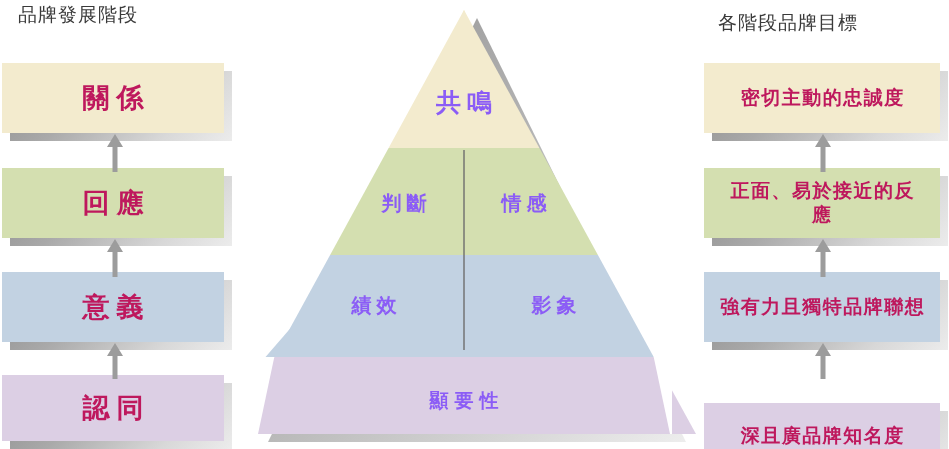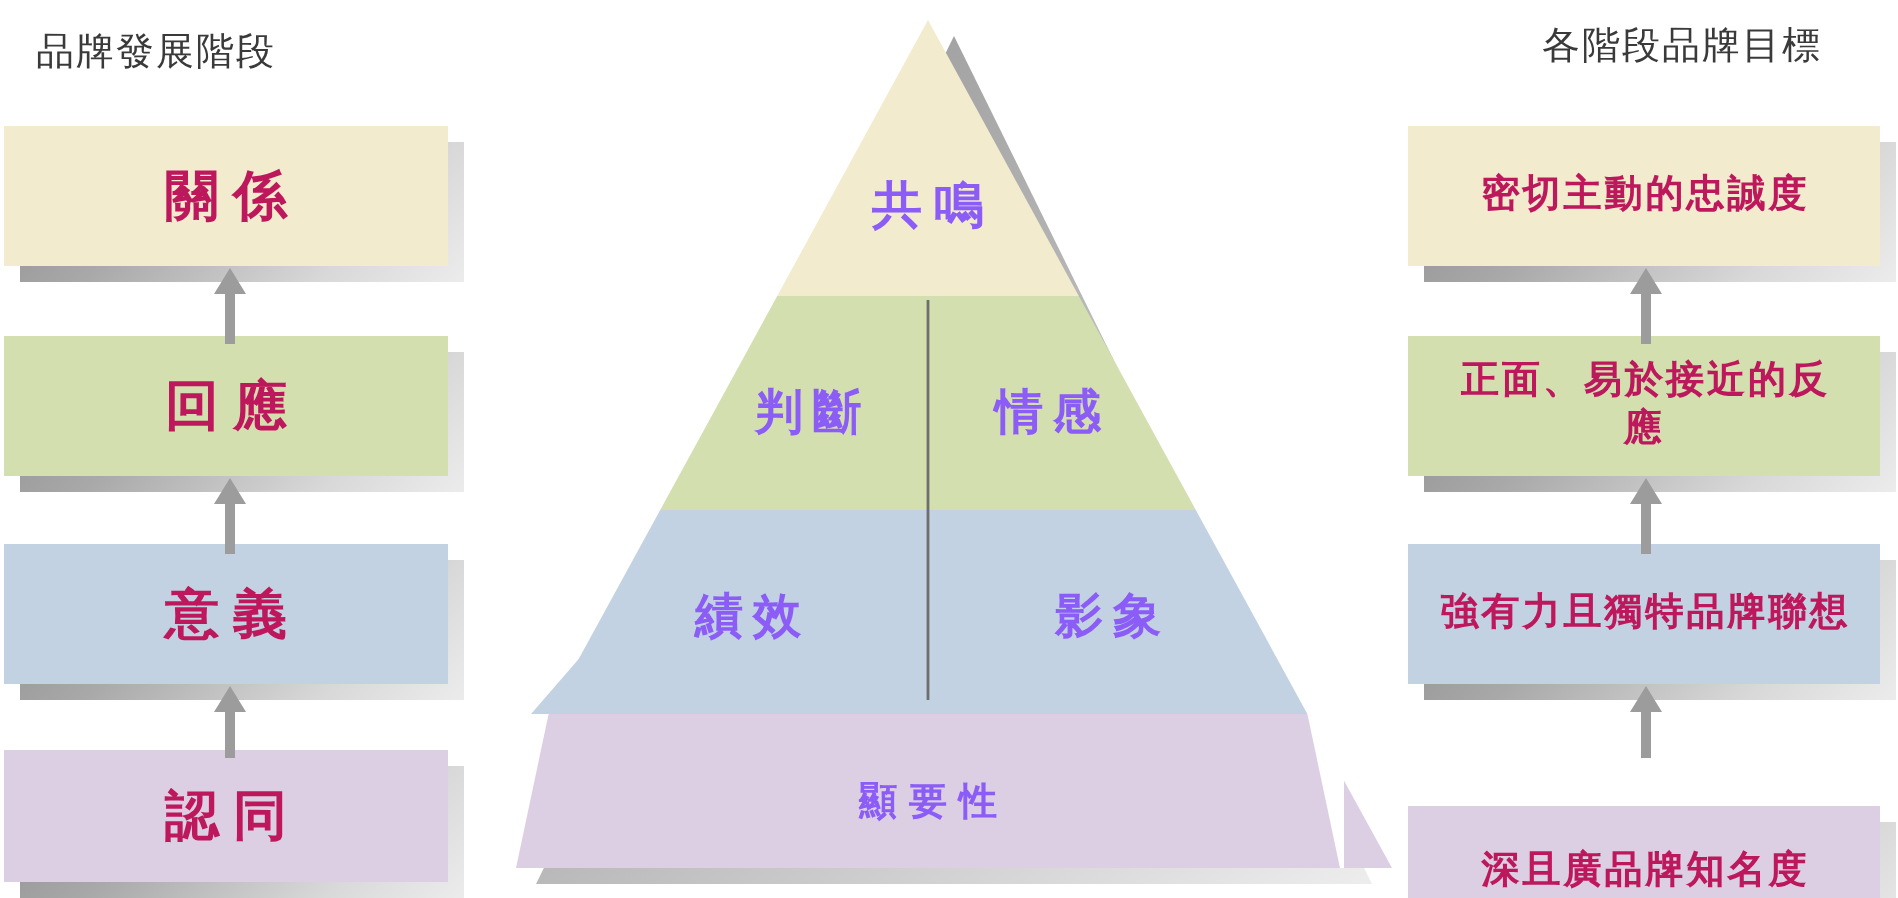--- a/index.html
+++ b/index.html
@@ -25,22 +25,22 @@
 
   
   .col-title {
     position: absolute;
     font-family: "DejaVu Sans", "Liberation Sans", sans-serif;
     font-size: 19px;
     letter-spacing: 1px;
     color: #3a3a3a;
     white-space: nowrap;
   }
-  #title-left  { left: 18px;  top: 13px; }
-  #title-right { left: 771px; top: 10px; }
+  #title-left  { left: 18px;  top: 2px; }
+  #title-right { left: 718px; top: 10px; }
 
   
   .stage-box {
     position: absolute;
     box-sizing: border-box;
     display: flex;
     align-items: center;
     justify-content: center;
     text-align: center;
     line-height: 1.28;
@@ -100,21 +100,21 @@
 
   .pyr-label {
     position: absolute;
     font-weight: bold;
     color: #8b5cf6;
     white-space: nowrap;
     text-align: center;
     z-index: 5;
   }
   .pyr-l-resonance { font-size: 25px; letter-spacing: 6px; text-indent: 6px; }
-  .pyr-l-mid       { font-size: 24px; letter-spacing: 5px; text-indent: 5px; }
+  .pyr-l-mid       { font-size: 20px; letter-spacing: 5px; text-indent: 5px; }
   .pyr-l-base      { font-size: 19px; letter-spacing: 6px; text-indent: 6px; }
 </style>
 </head>
 <body>
 
 <div class="stage">
 
   <div class="col-title" id="title-left">品牌發展階段</div>
 
   <div class="left-col">

